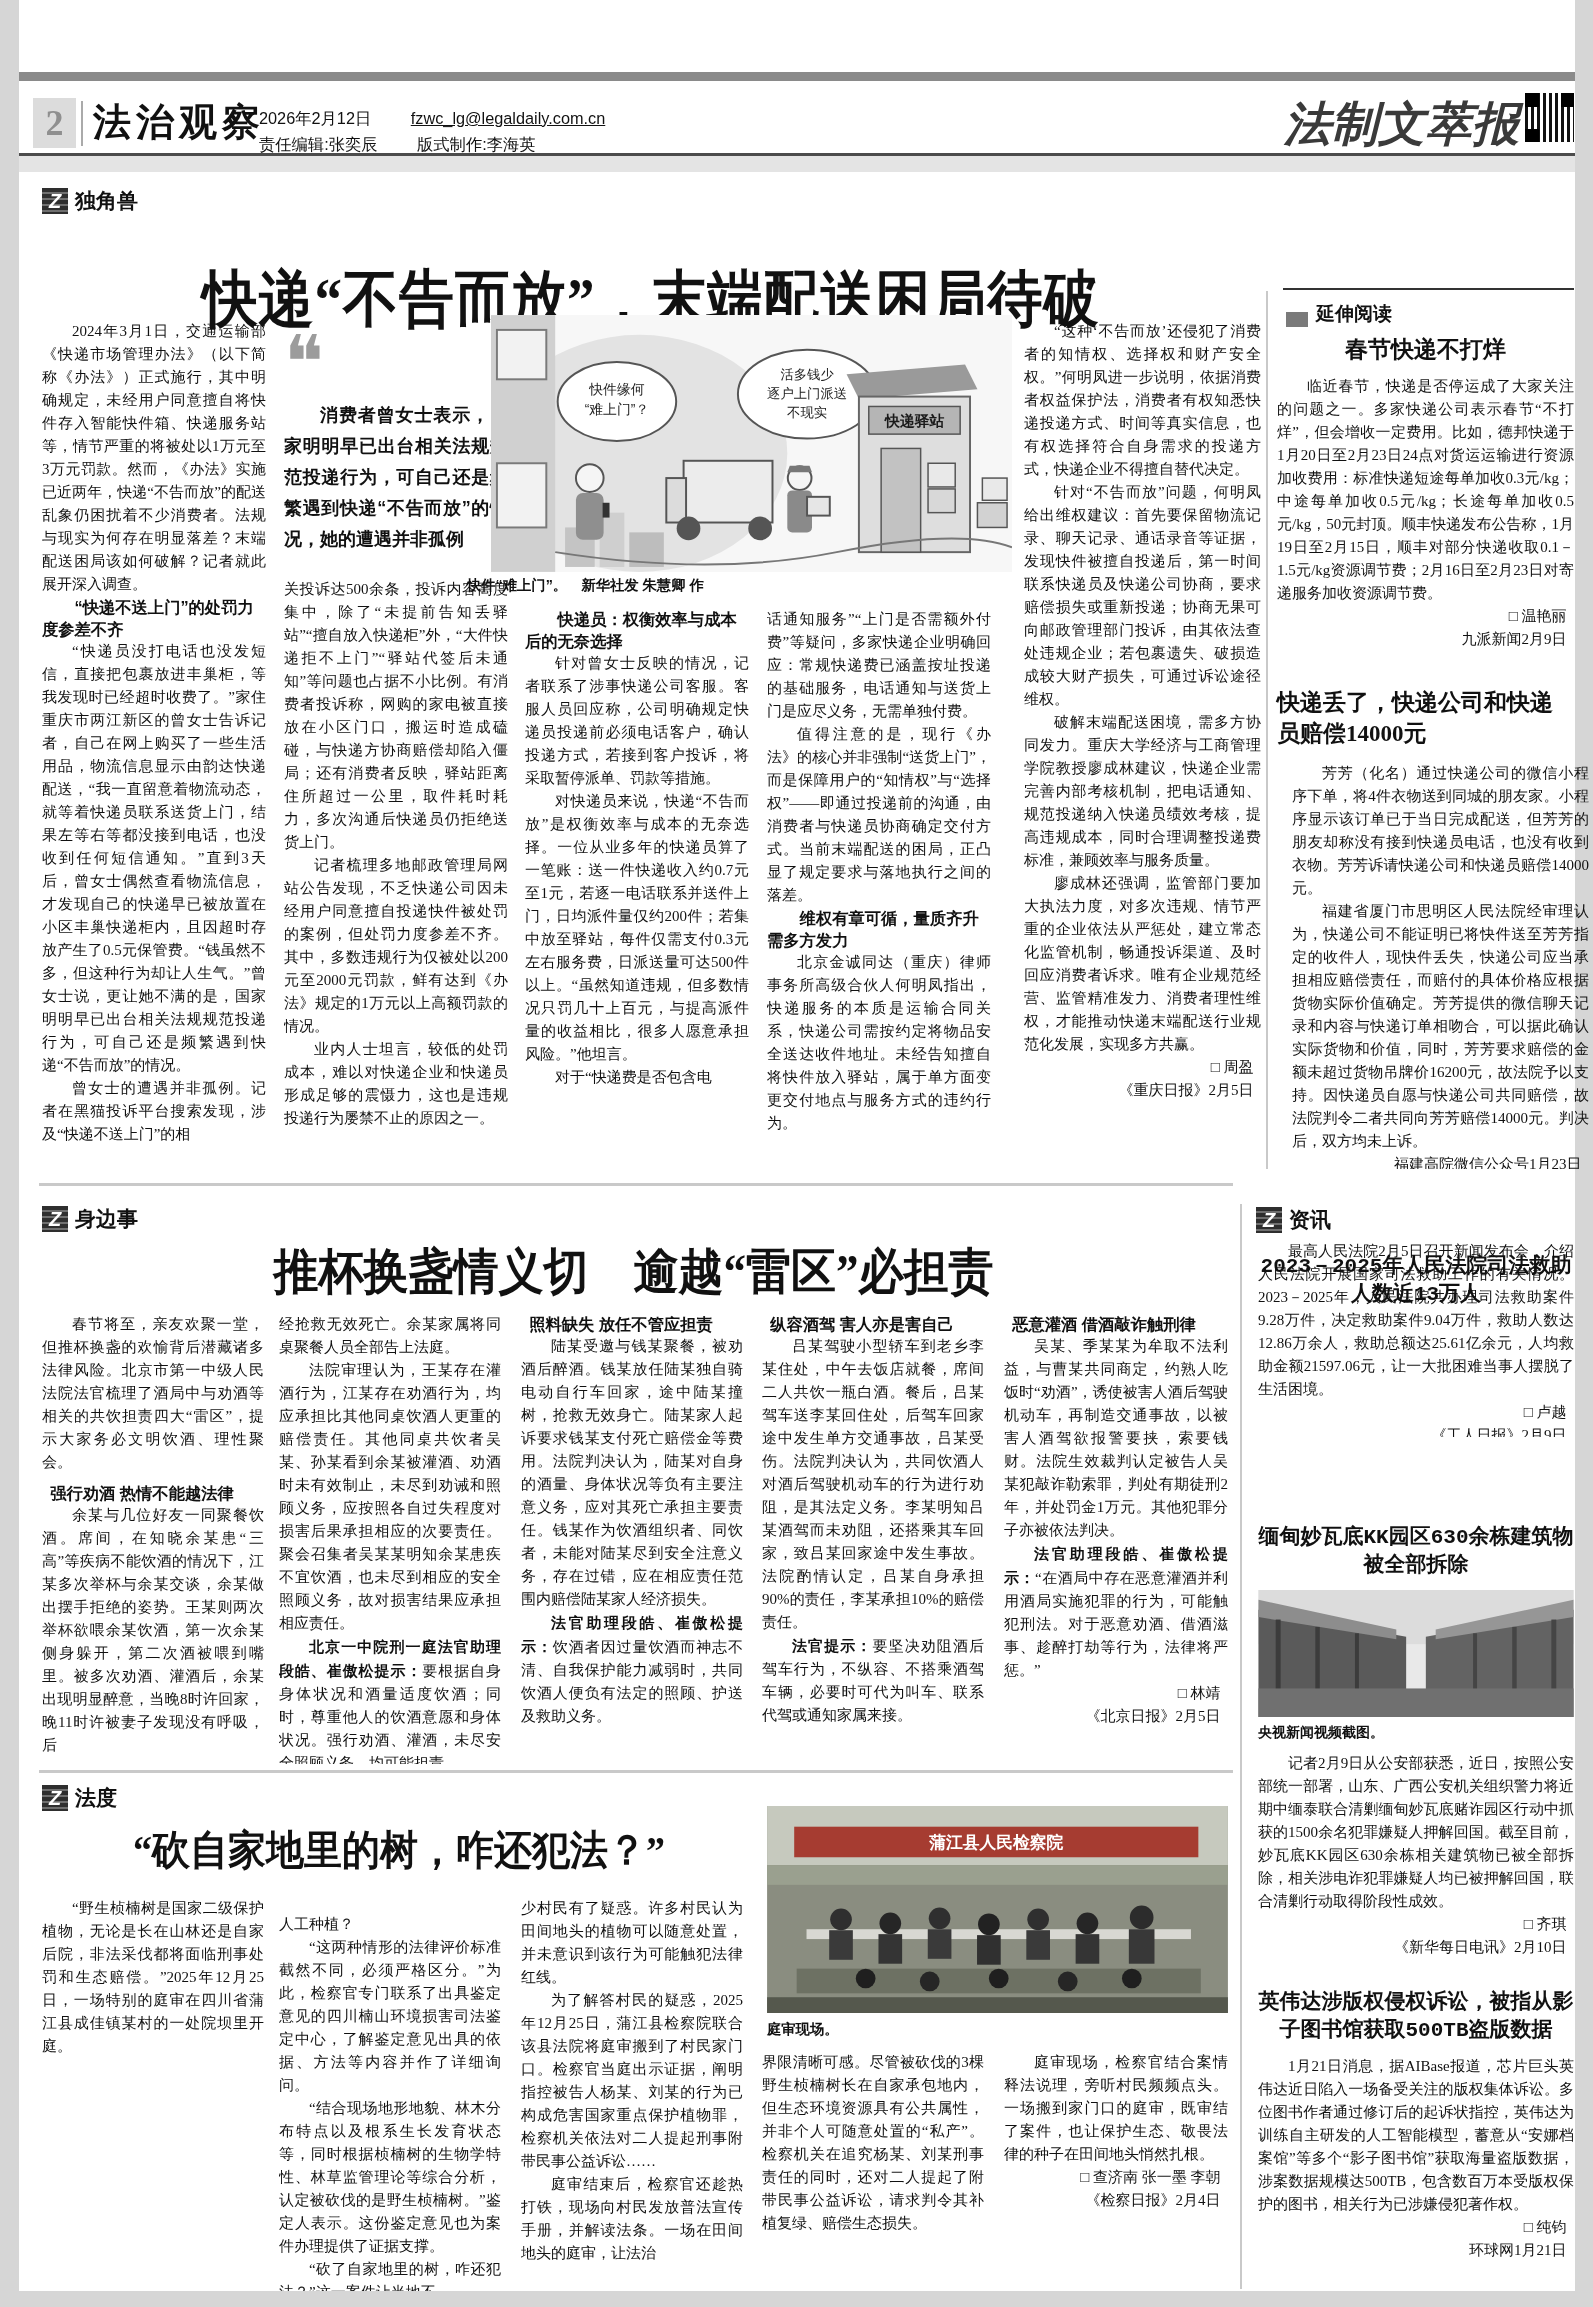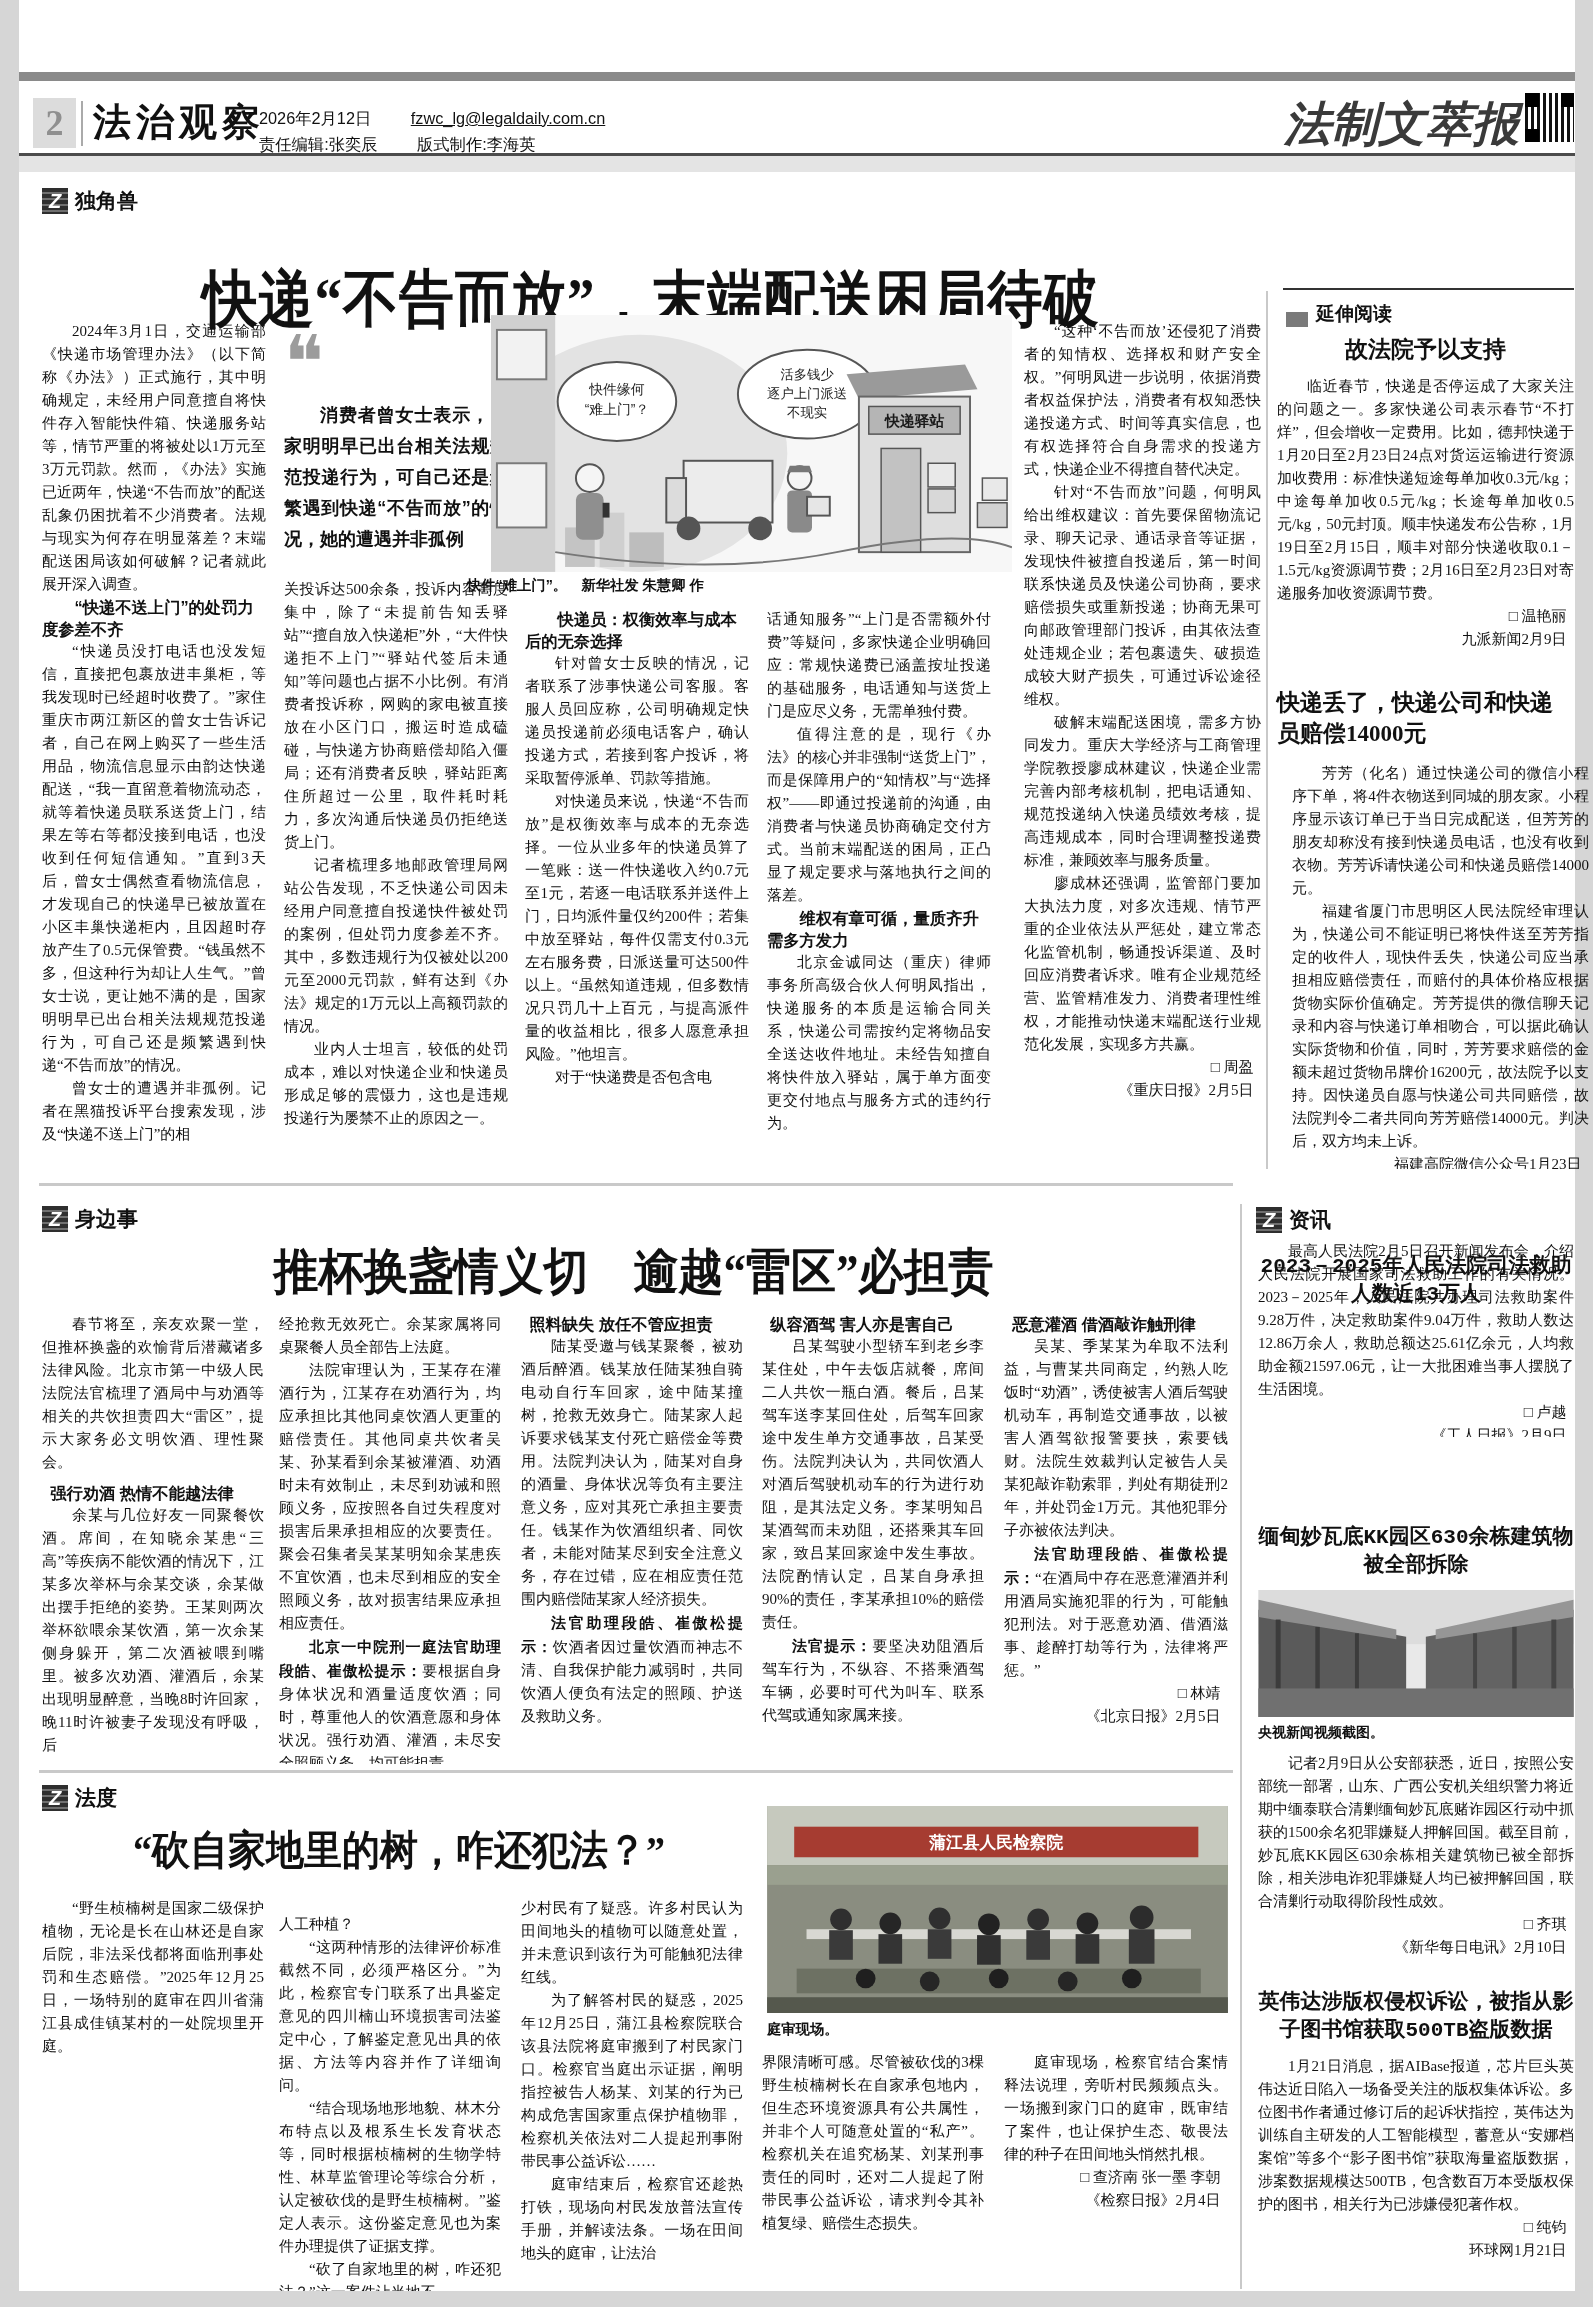--- a/index.html
+++ b/index.html
@@ -162,21 +162,21 @@
     <p class="byline">□ 周盈</p>
     <p class="byline">《重庆日报》2月5日</p>
   </div>
 
   <div class="vr" style="left:1266px;top:291px;width:1.5px;height:878px;"></div>
   <div class="sb-rule"></div>
   <div class="sb-head">
     <span class="sq"></span>
     <span class="sl">延伸阅读</span>
   </div>
-  <div class="sb-title" style="top:335px;">故法院予以支持</div>
+  <div class="sb-title" style="top:335px;">春节快递不打烊</div>
   <div class="col" style="left:1277px;top:375px;width:297px;height:306px;">
     <p class="p">临近春节，快递是否停运成了大家关注的问题之一。多家快递公司表示春节“不打烊”，但会增收一定费用。比如，德邦快递于1月20日至2月23日24点对货运运输进行资源加收费用：标准快递短途每单加收0.3元/kg；中途每单加收0.5元/kg；长途每单加收0.5元/kg，50元封顶。顺丰快递发布公告称，1月19日至2月15日，顺丰对部分快递收取0.1－1.5元/kg资源调节费；2月16日至2月23日对寄递服务加收资源调节费。</p>
     <p class="byline">□ 温艳丽</p>
     <p class="byline">九派新闻2月9日</p>
   </div>
   <div class="sb-title2" style="top:687px;">快递丢了，快递公司和快递员赔偿14000元</div>
   <div class="col" style="left:1292px;top:762px;width:297px;height:407px;">
     <p class="p">芳芳（化名）通过快递公司的微信小程序下单，将4件衣物送到同城的朋友家。小程序显示该订单已于当日完成配送，但芳芳的朋友却称没有接到快递员电话，也没有收到衣物。芳芳诉请快递公司和快递员赔偿14000元。</p>
     <p class="p">福建省厦门市思明区人民法院经审理认为，快递公司不能证明已将快件送至芳芳指定的收件人，现快件丢失，快递公司应当承担相应赔偿责任，而赔付的具体价格应根据货物实际价值确定。芳芳提供的微信聊天记录和内容与快递订单相吻合，可以据此确认实际货物和价值，同时，芳芳要求赔偿的金额未超过货物吊牌价16200元，故法院予以支持。因快递员自愿与快递公司共同赔偿，故法院判令二者共同向芳芳赔偿14000元。判决后，双方均未上诉。</p>
     <p class="byline">福建高院微信公众号1月23日</p>

